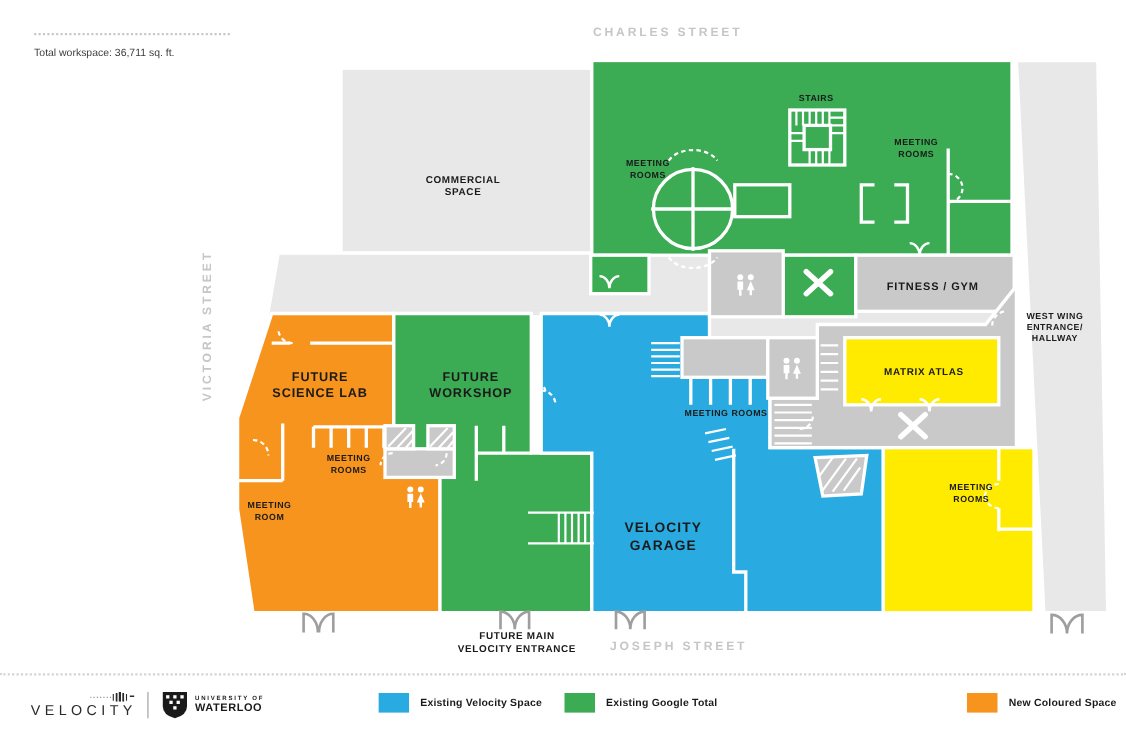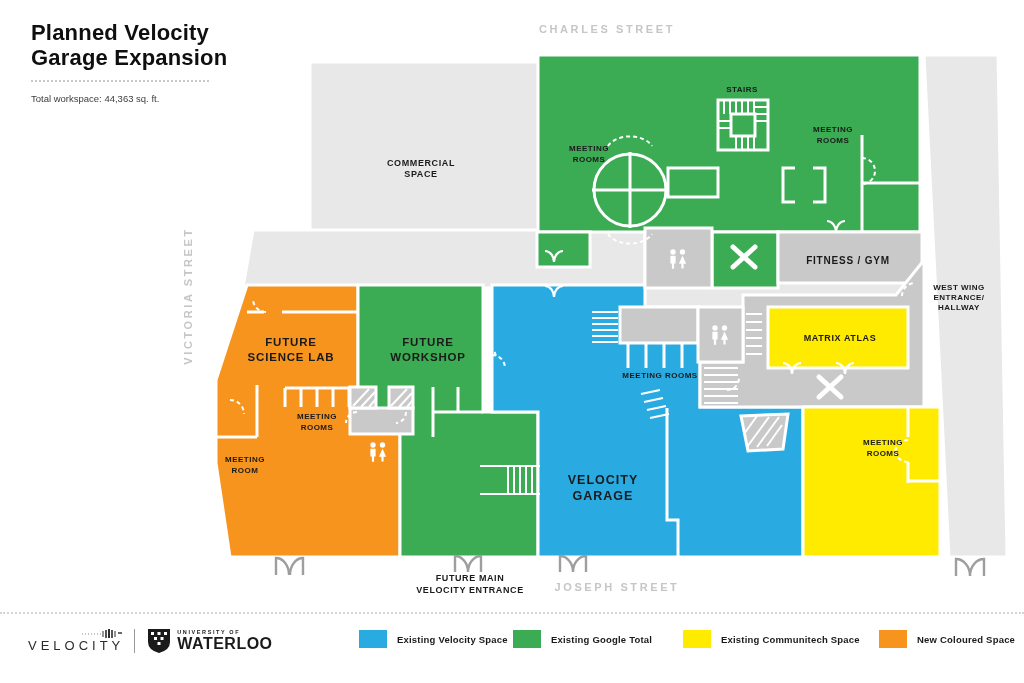--- a/index.html
+++ b/index.html
@@ -28,33 +28,31 @@
   .door{stroke:#9e9e9e;stroke-width:2.4;fill:none;}
   
   .footer{position:absolute;left:0;top:612px;width:1024px;height:71px;border-top:2px dotted #d4d4d4;background:#fff;}
   .logos{position:absolute;left:28px;top:14px;display:flex;align-items:center;}
   .vel-wrap{display:flex;flex-direction:column;align-items:flex-end;}
   .vel-word{font-size:13px;letter-spacing:4px;color:#2b2b2b;font-weight:500;}
   .logo-div{width:1px;height:24px;background:#9a9a9a;margin:0 12px 0 10px;}
   .uw{display:flex;align-items:center;}
   .uw-txt{display:flex;flex-direction:column;margin-left:6px;line-height:1;}
   .uw-top{font-size:5.5px;font-weight:700;letter-spacing:1.6px;color:#1a1a1a;}
-  .uw-bot{font-size:16px;font-weight:700;letter-spacing:.5px;color:#1a1a1a;margin-top:1px;}
+  .uw-bot{font-size:10px;font-weight:700;letter-spacing:.5px;color:#1a1a1a;margin-top:1px;}
   .legend{position:absolute;top:16px;left:0;width:1024px;height:40px;}
   .lg-item{position:absolute;display:flex;align-items:center;}
   .lg-label{font-size:9.5px;font-weight:700;color:#1a1a1a;margin-left:10px;letter-spacing:.2px;}
 </style>
 </head>
 <body>
 
 <div class="hdr">
-  <h1><span>Planned Velocity</span><br>
-  <span>Garage Expansion</span></h1>
   <div class="rule"></div>
-  <div class="tot">Total workspace: 44,363 sq. ft.</div>
+  <div class="tot">Total workspace: 36,711 sq. ft.</div>
 </div>
 
 <svg id="plan" width="1024" height="612" viewBox="0 0 1024 612">
   <defs>
     <g id="pp">
       <circle cx="-5" cy="-8" r="2.7" fill="#fff"></circle>
       <path d="M-7.6,-4.2 h5.2 v7.6 h-1.5 v5.4 h-2.2 v-5.4 h-1.5 z" fill="#fff"></path>
       <circle cx="4.5" cy="-8" r="2.7" fill="#fff"></circle>
       <path d="M4.5,-4.6 l3.6,8.4 h-7.2 z M3.4,3.8 h2.2 v4.6 h-2.2 z" fill="#fff"></path>
     </g>
@@ -229,38 +227,32 @@
           <rect x="10.5" y="14" width="3" height="3"></rect>
         </g>
       </svg>
       <div class="uw-txt">
         <span class="uw-top">UNIVERSITY OF</span>
         <span class="uw-bot">WATERLOO</span>
       </div>
     </div>
   </div>
   <div class="legend">
-    <div class="lg-item" style="left:359px">
+    <div class="lg-item" style="left:344px">
       <svg width="28" height="18">
           <rect width="28" height="18" fill="#29ABE2"></rect>
         </svg>
       <span class="lg-label">Existing Velocity Space</span>
     </div>
     <div class="lg-item" style="left:513px">
       <svg width="28" height="18">
           <rect width="28" height="18" fill="#3BAB54"></rect>
         </svg>
       <span class="lg-label">Existing Google Total</span>
     </div>
-    <div class="lg-item" style="left:683px">
-      <svg width="28" height="18">
-          <rect width="28" height="18" fill="#FFEB00"></rect>
-        </svg>
-      <span class="lg-label">Existing Communitech Space</span>
-    </div>
     <div class="lg-item" style="left:879px">
       <svg width="28" height="18">
           <rect width="28" height="18" fill="#F7941E"></rect>
         </svg>
       <span class="lg-label">New Coloured Space</span>
     </div>
   </div>
 </div>
 
 </body></html>

